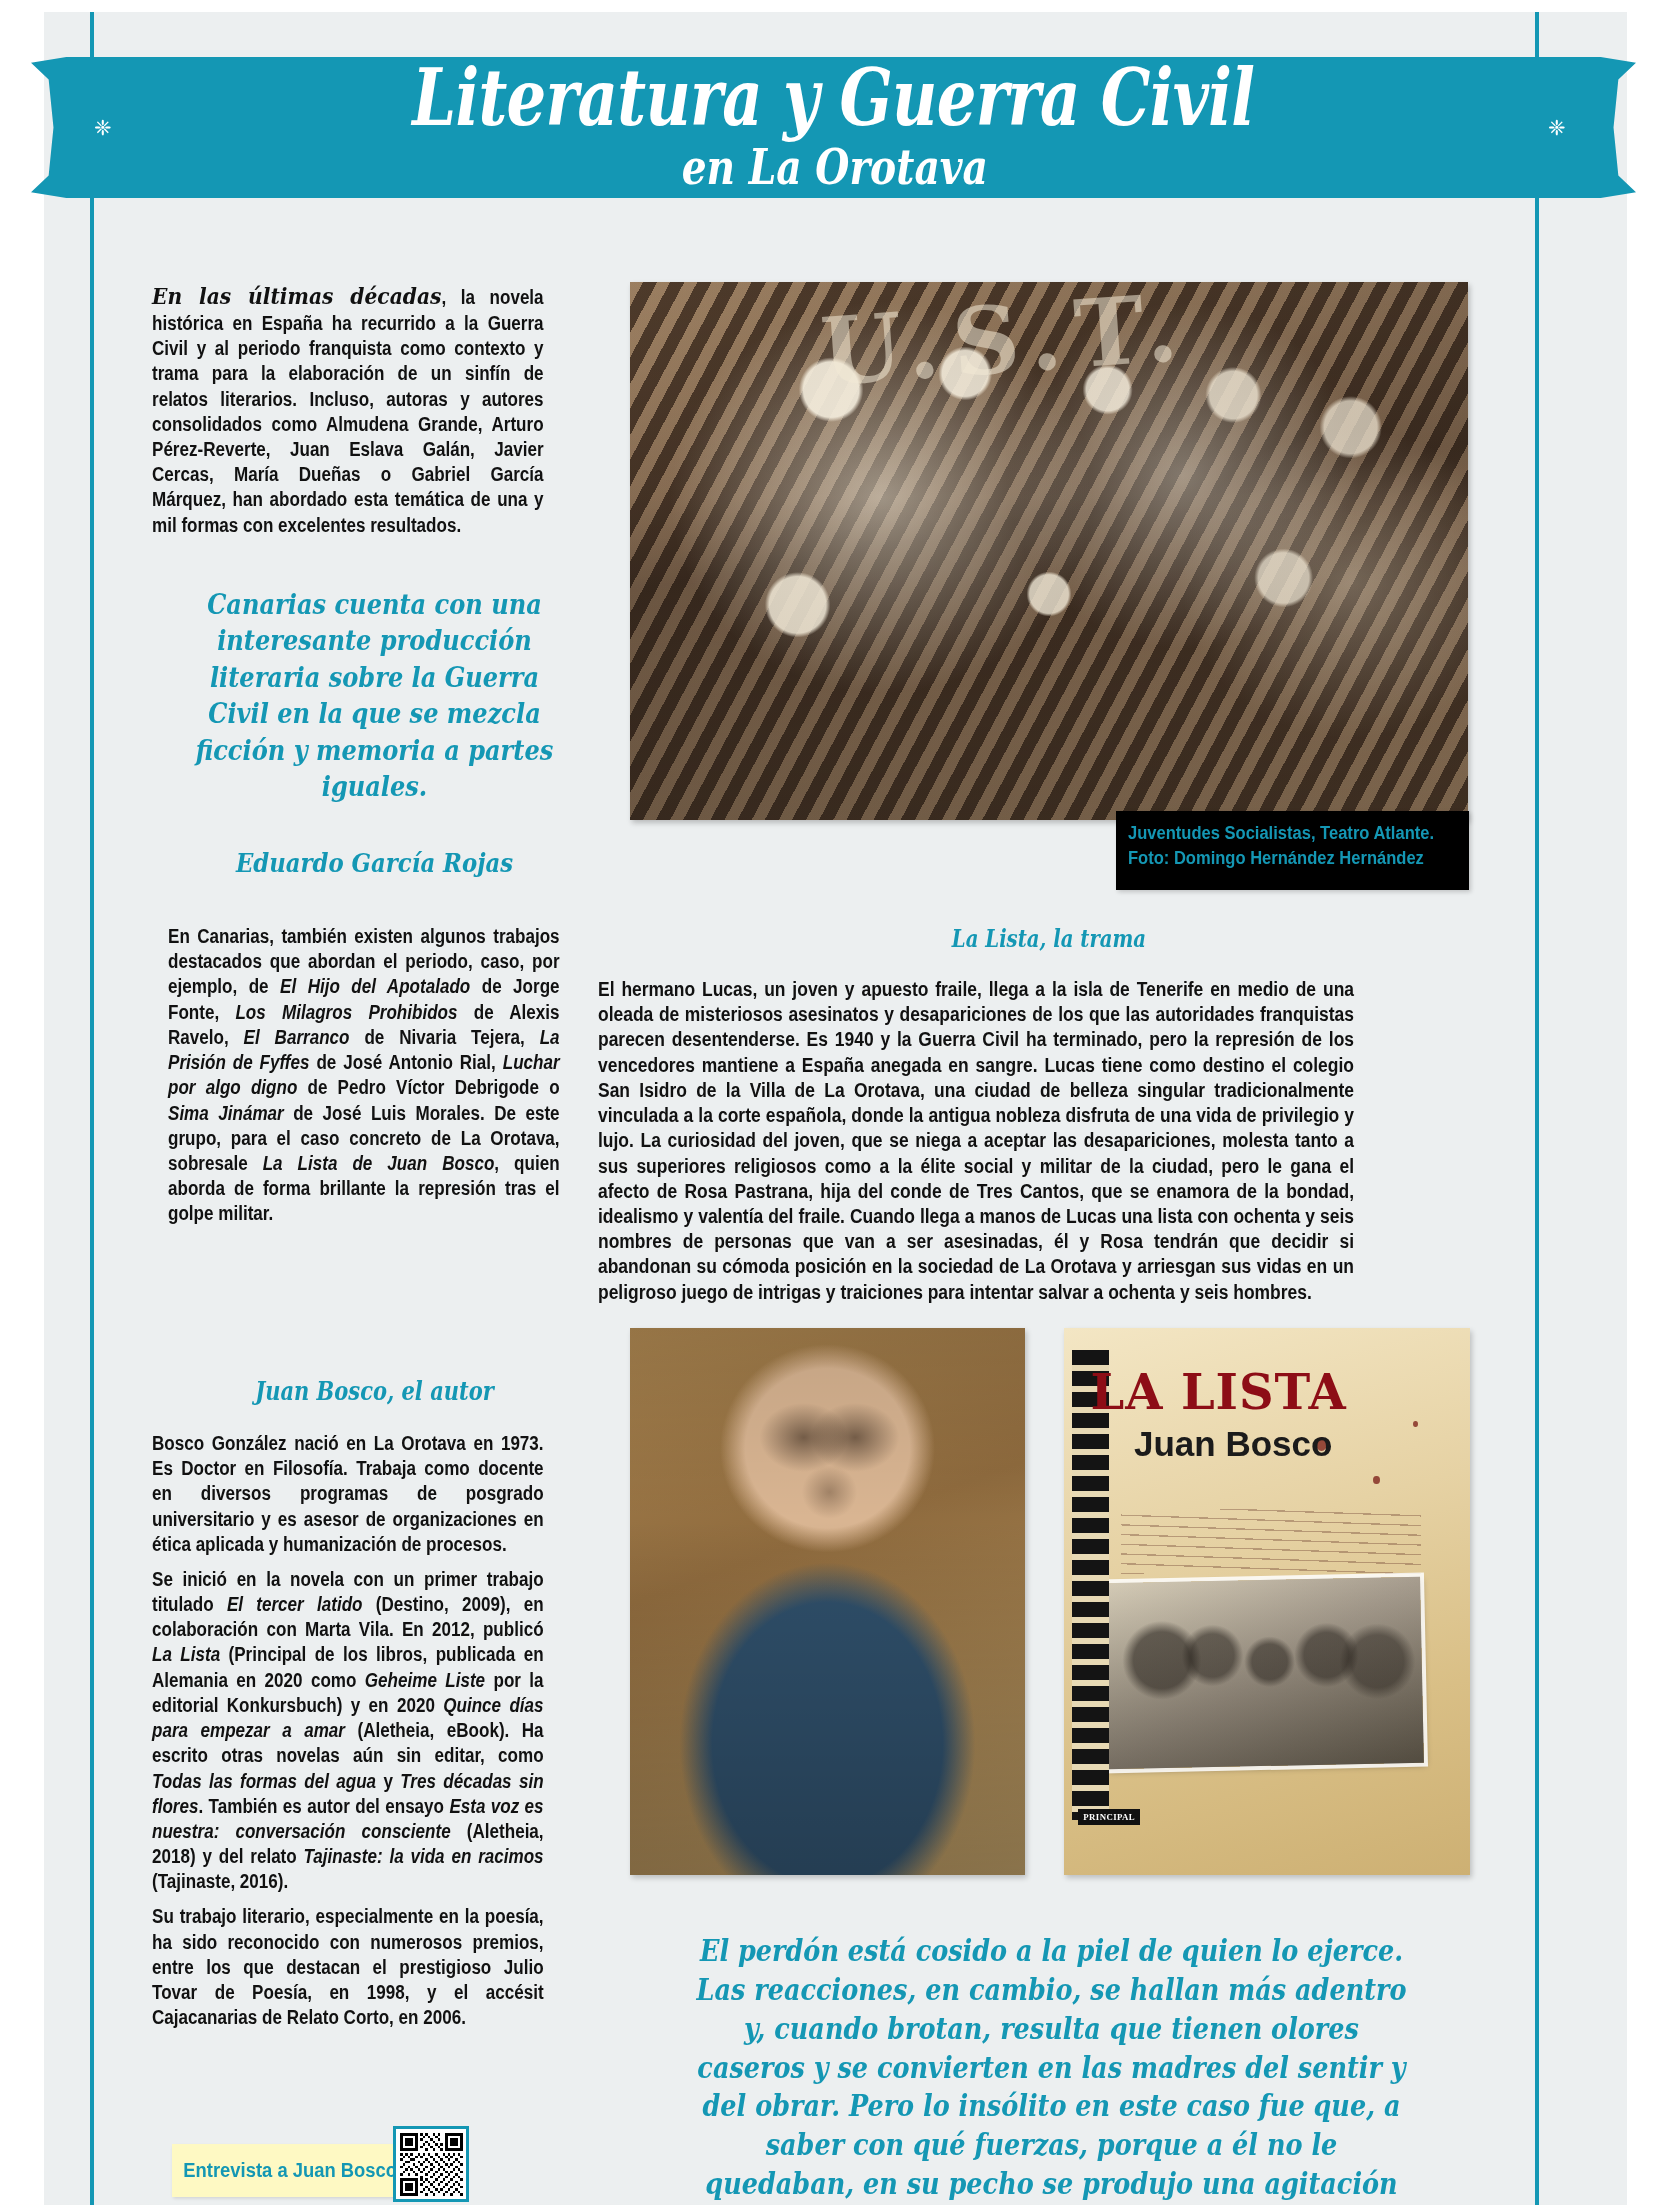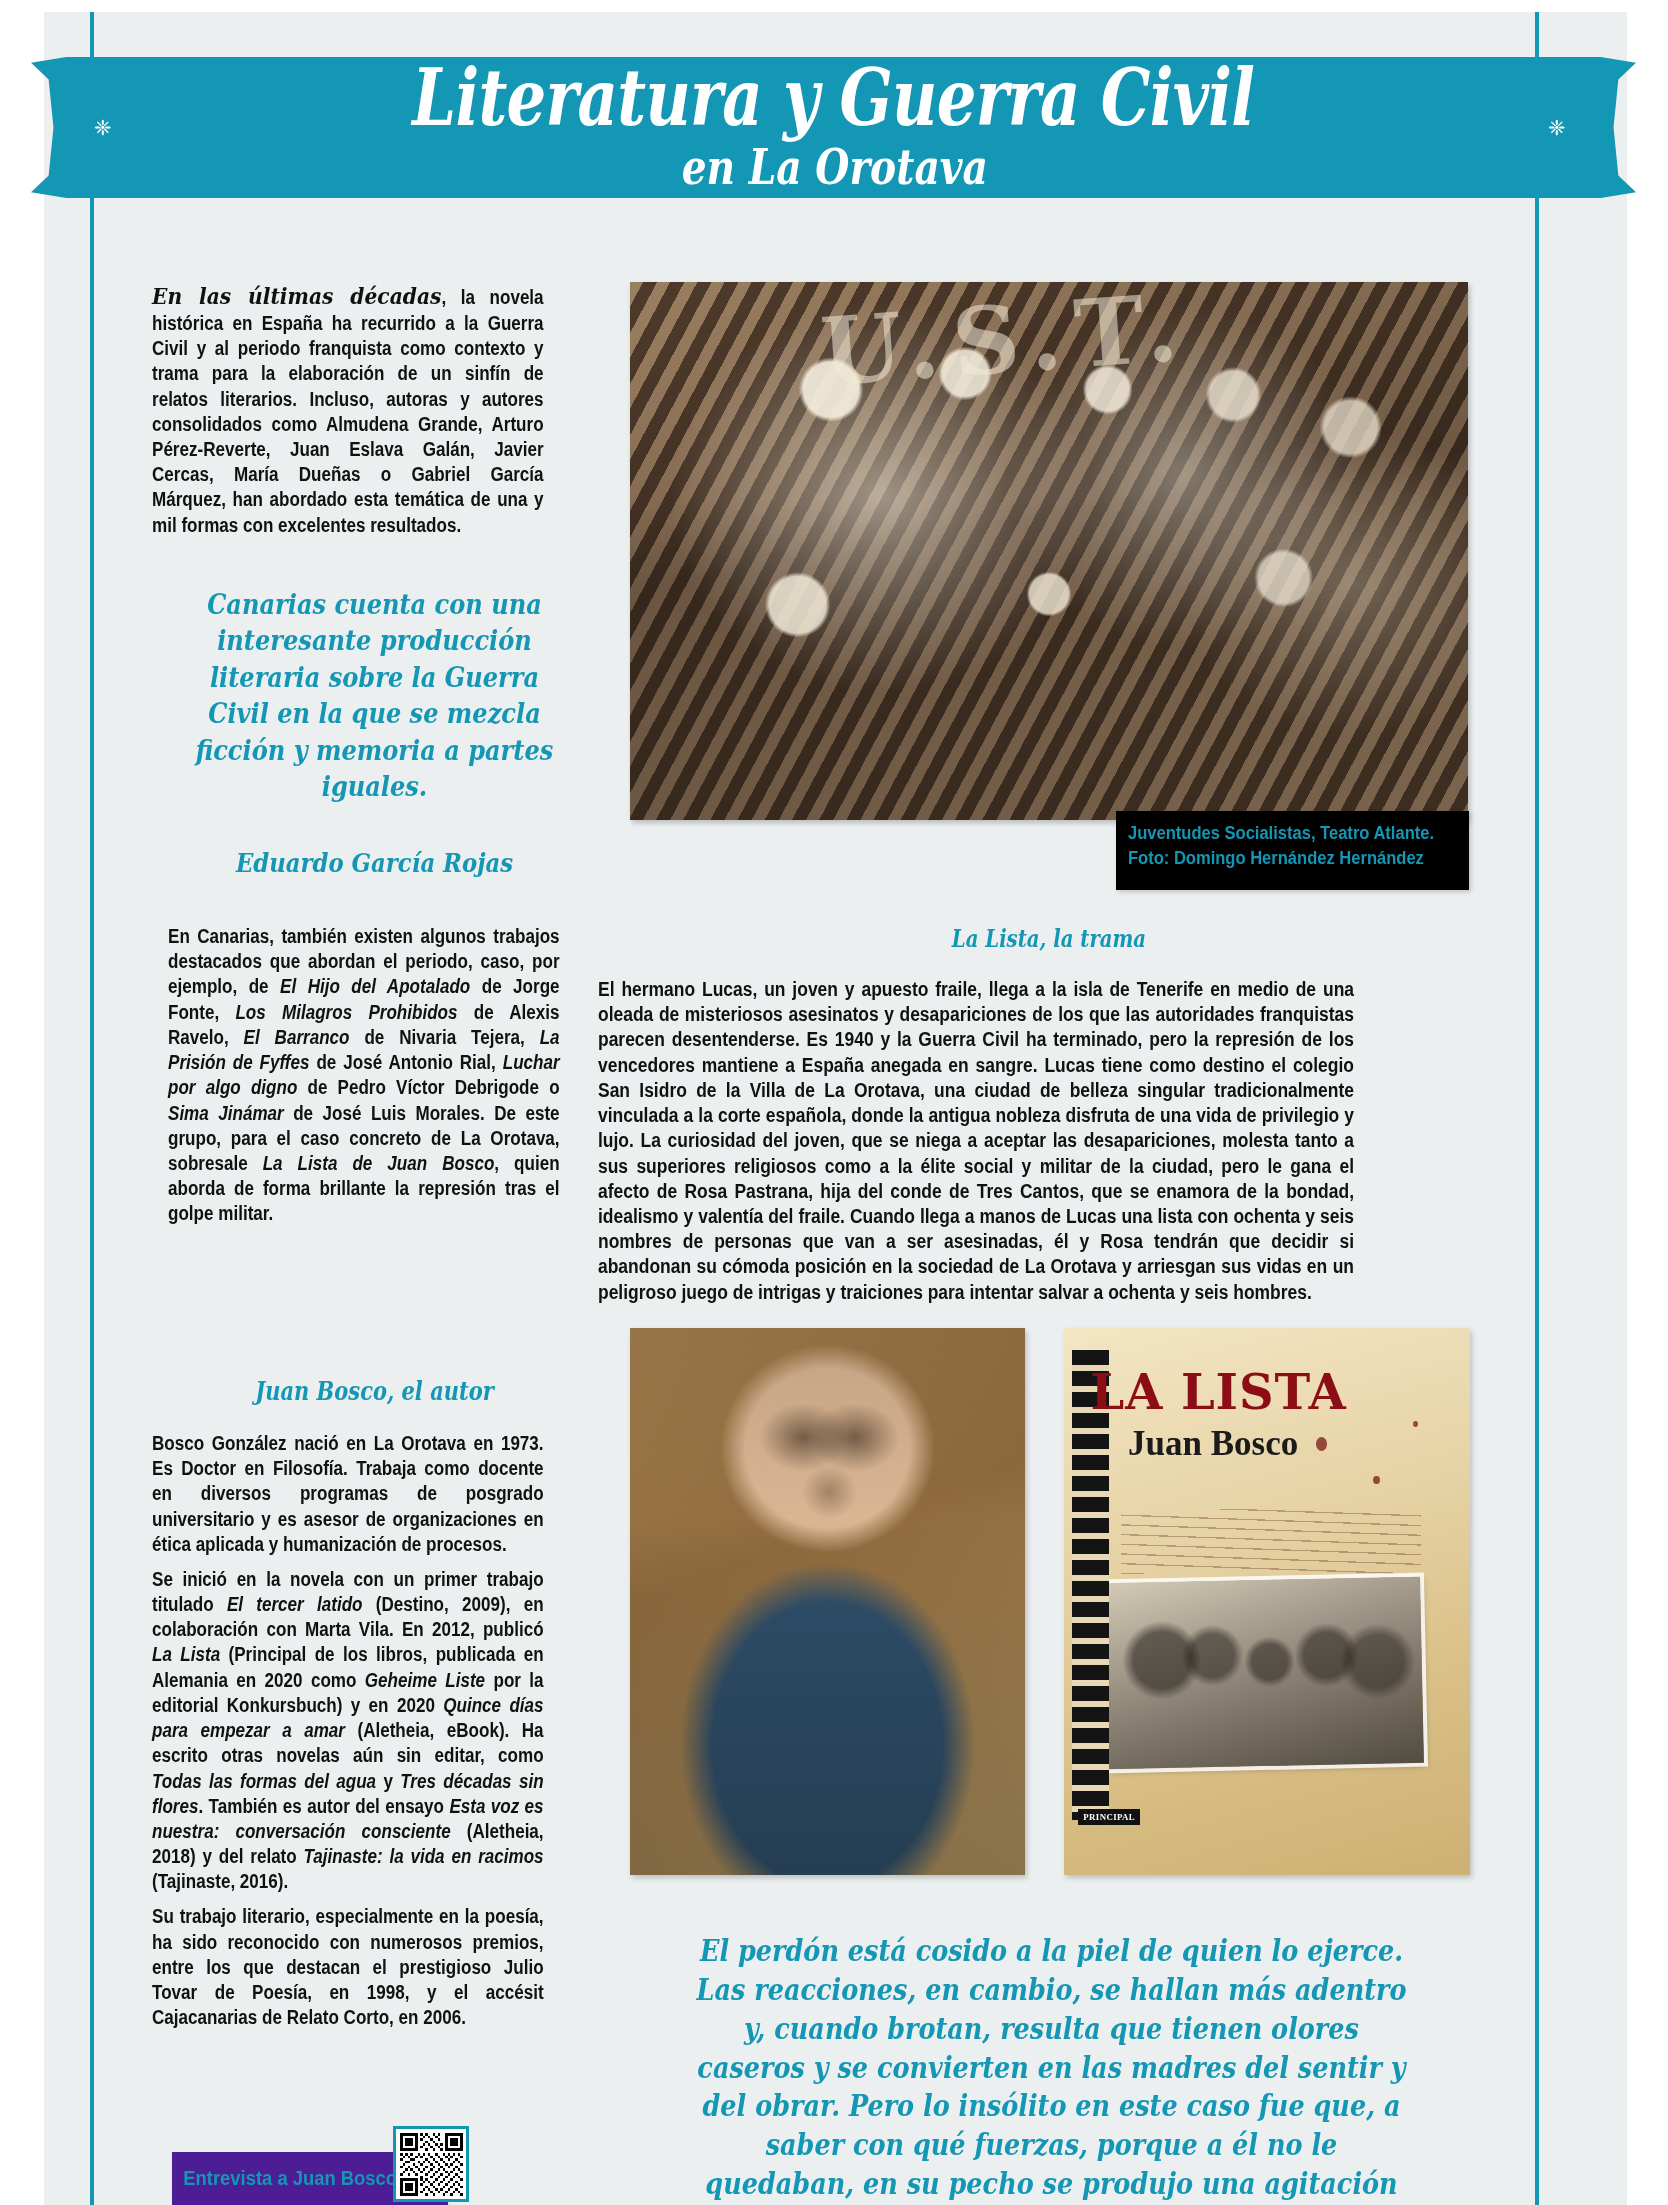--- a/index.html
+++ b/index.html
@@ -169,23 +169,23 @@
     position: absolute;
     left: 152px; top: 1431px;
     width: 445px;
   }
 
   
   .qr-box {
     position: absolute;
     left: 172px; top: 2144px;
     width: 276px; height: 53px;
-    background: #4c1d95;
+    background: #fef9c3;
     box-shadow: 1.3px 1.8px 3.5px rgba(0,0,0,0.13);
-    display: flex; align-items: center; margin-top: 8px;
+    display: flex; align-items: center;
   }
   .qr-label {
     font-family: "Liberation Sans Narrow", "Liberation Sans", sans-serif;
     font-weight: bold;
     font-size: 20px;
     color: #1497b4;
     padding-left: 12.3px;
     white-space: nowrap;
     transform: scaleX(0.92);
     transform-origin: left center;
@@ -261,22 +261,22 @@
     left: 26.5px; top: 40px;
     font-family: "DejaVu Serif", serif;
     font-weight: bold;
     font-size: 48px;
     letter-spacing: 0.9px;
     color: #8d0d16;
     line-height: 1;
   }
   .book-author {
     position: absolute;
-    left: 64px; top: 98px;
-    font-family: Liberation Serif, serif;
+    left: 70px; top: 98px;
+    font-family: Liberation Sans, sans-serif;
     font-weight: bold;
     font-size: 35px;
     color: #1b1b1b;
     line-height: 1;
   }
   .book-pub {
     position: absolute;
     left: 14px; top: 481px;
     background: #111;
     color: #fff;

